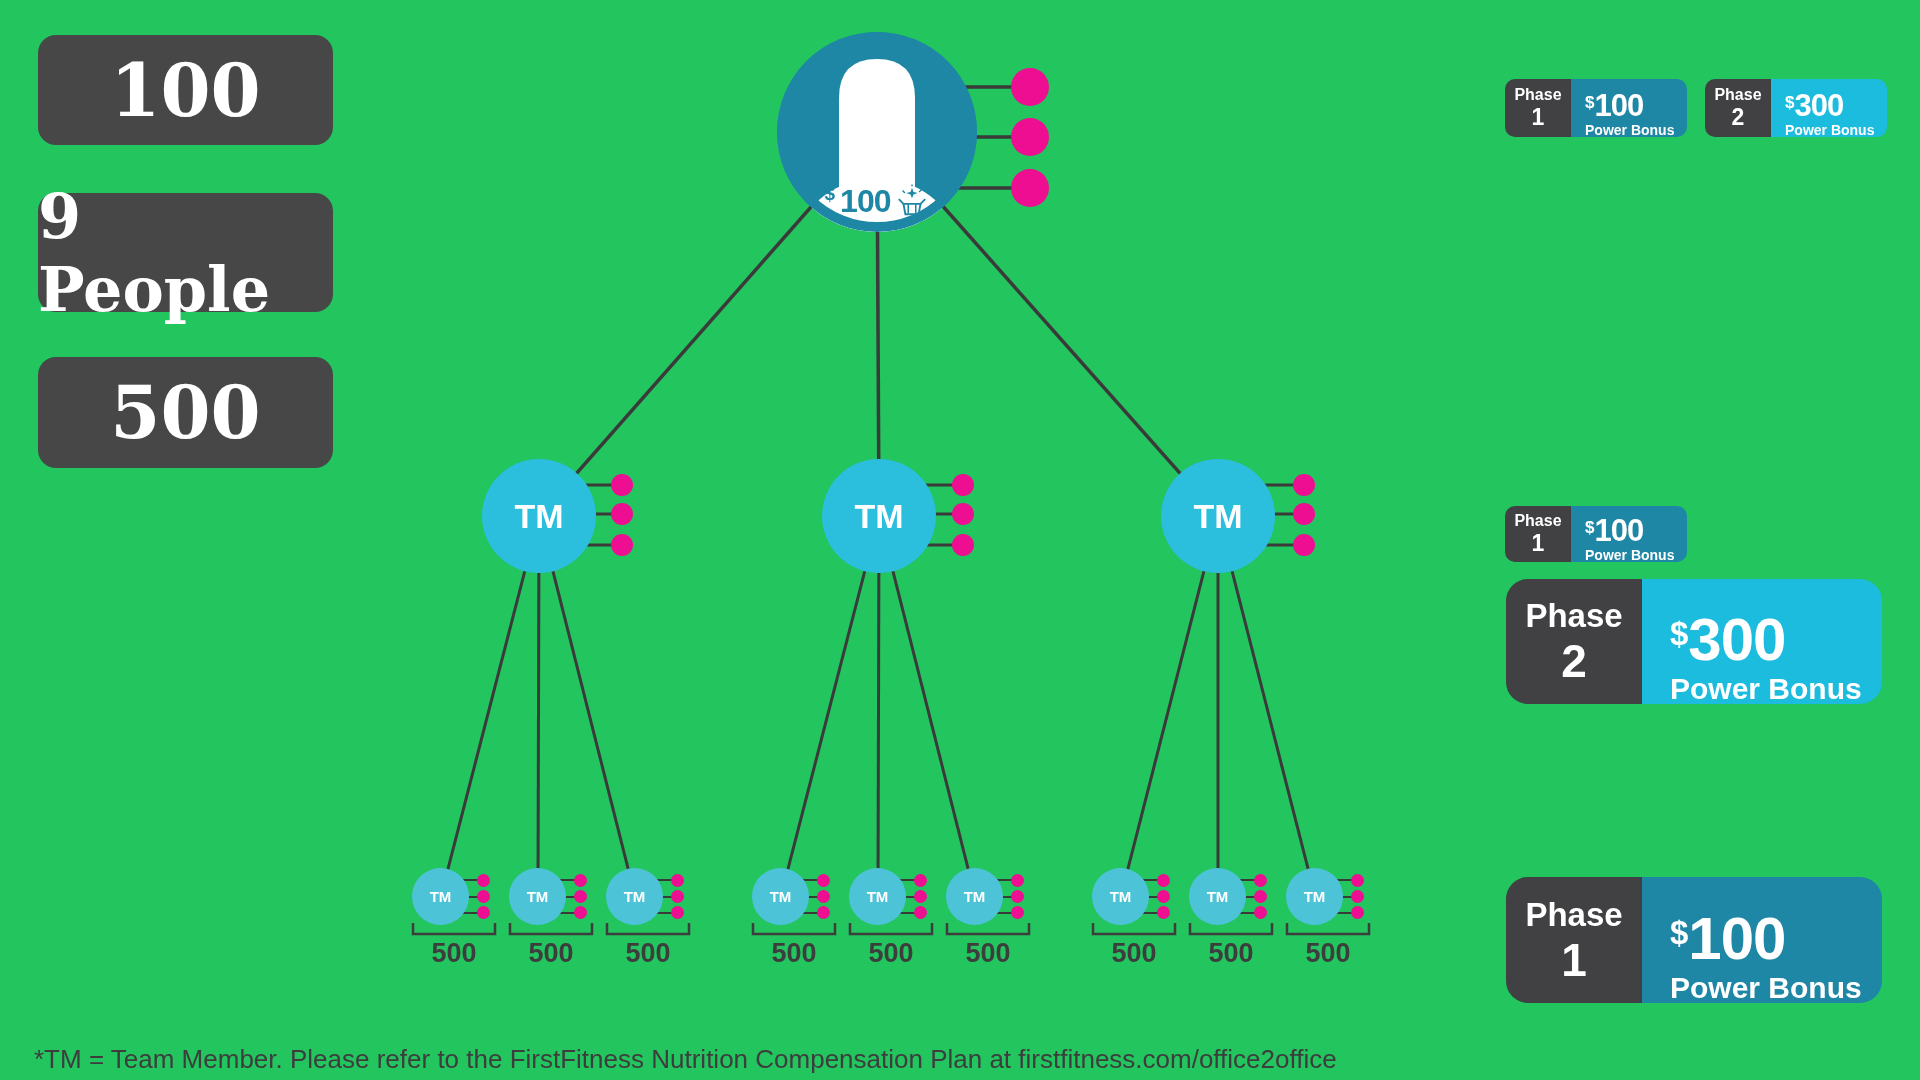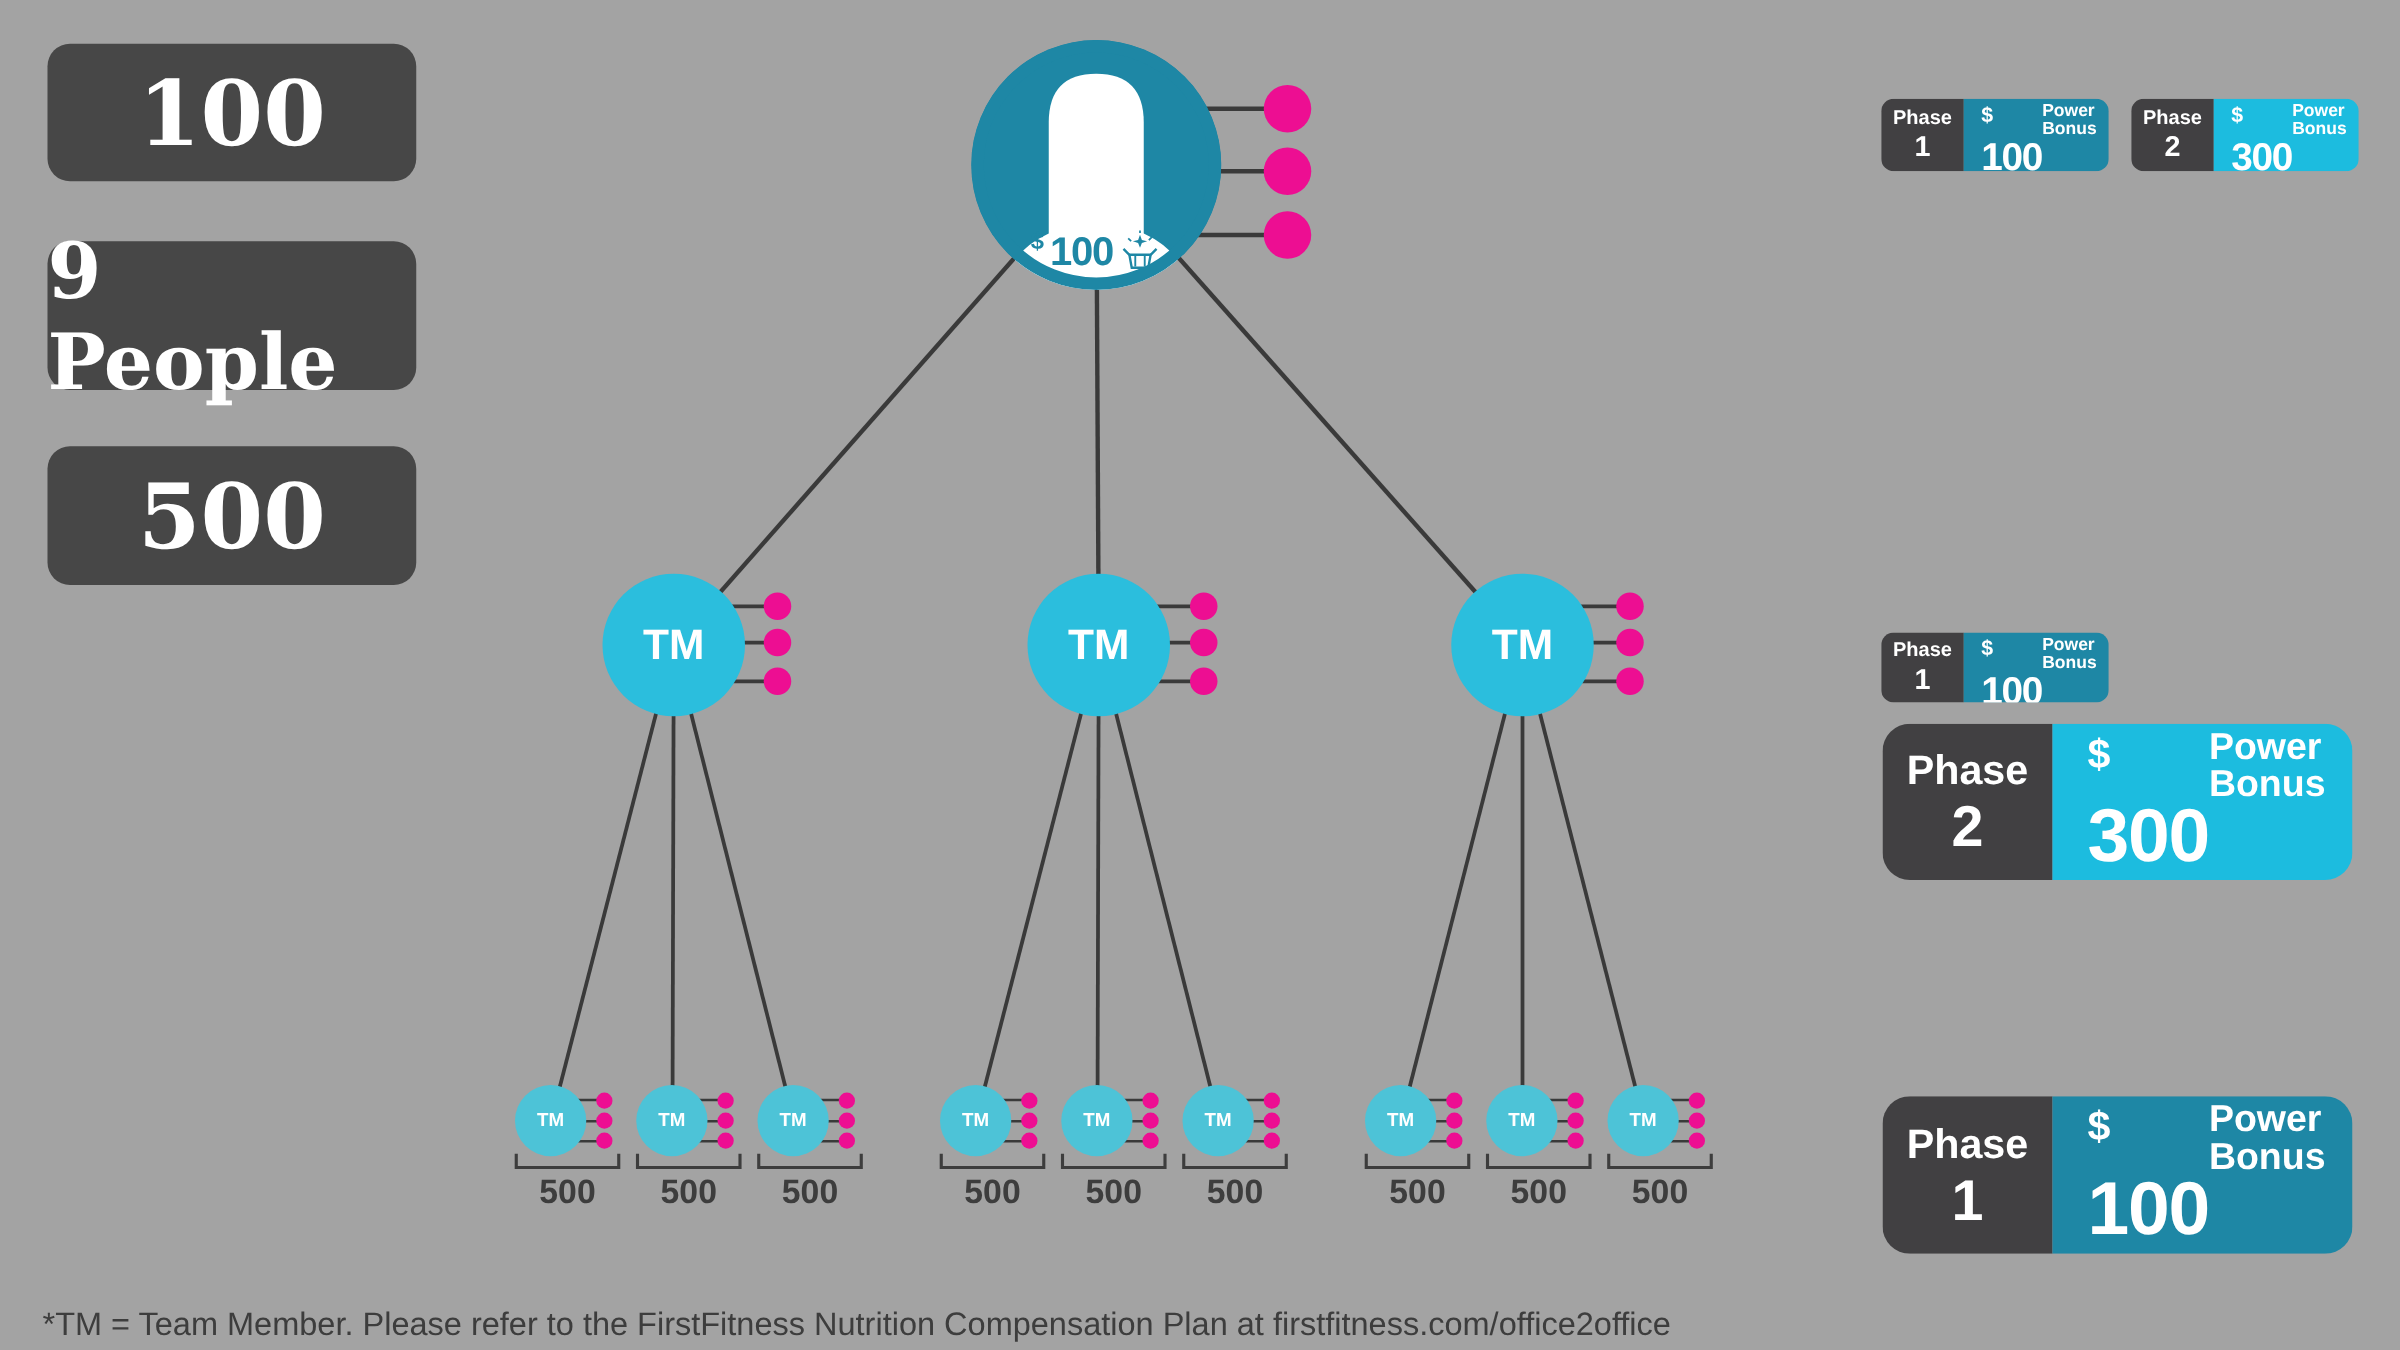--- a/index.html
+++ b/index.html
@@ -1,16 +1,16 @@
 <!DOCTYPE html>
 <html><head>
 <meta charset="utf-8">
 <style>
   html,body{margin:0;padding:0;background:#fff;}
-  #canvas{position:relative;width:1920px;height:1080px;background:#a3a3a3;overflow:hidden;
+  #canvas{position:relative;width:1920px;height:1080px;background:#22c55e;overflow:hidden;
           font-family:"Liberation Sans",sans-serif;}
 
   
   .stat-box{position:absolute;left:38px;width:295px;background:#474747;border-radius:18px;
             color:#fff;display:flex;align-items:center;justify-content:center;
             font-family:"DejaVu Serif","Liberation Serif",serif;font-weight:bold;}
   #stat-1{top:35px;height:110px;font-size:72px;}
   #stat-2{top:193px;height:119px;font-size:62px;}
   #stat-3{top:357px;height:111px;font-size:72px;}
 
@@ -43,21 +43,21 @@
   .dot-lg{width:38px;height:38px;left:1011px;}
   .dot-md{width:22px;height:22px;}
   .dot-sm{width:13px;height:13px;}
   .leaf-value{position:absolute;top:938px;width:80px;text-align:center;font-weight:bold;
               font-size:27px;color:#3d3d3d;}
 
   
   .badge{position:absolute;display:flex;color:#fff;border-radius:10px;overflow:hidden;margin-top:44px;}
   .badge .phase{background:#414042;display:flex;flex-direction:column;align-items:center;
                 justify-content:center;line-height:1;}
-  .badge .amount{display:flex;flex-direction:row;align-items:flex-start;justify-content:space-between;
+  .badge .amount{display:flex;flex-direction:column;align-items:flex-start;justify-content:flex-end;
                  line-height:1;flex:1;}
   .badge .amount.accent-teal{background:#1e87a5;}
   .badge .amount.accent-cyan{background:#1cbcdf;}
   .badge .cur{font-size:0.55em;transform:translateY(-0.45em);display:inline-block;}
   .badge .num{letter-spacing:-1px;display:inline-block;}
   .badge.small{width:182px;height:58px;}
   .badge.small .phase{width:66px;gap:3px;}
   .badge.small .p-word{font-size:16px;font-weight:bold;}
   .badge.small .p-num{font-size:23px;font-weight:bold;}
   .badge.small .amount{padding-left:14px;}

